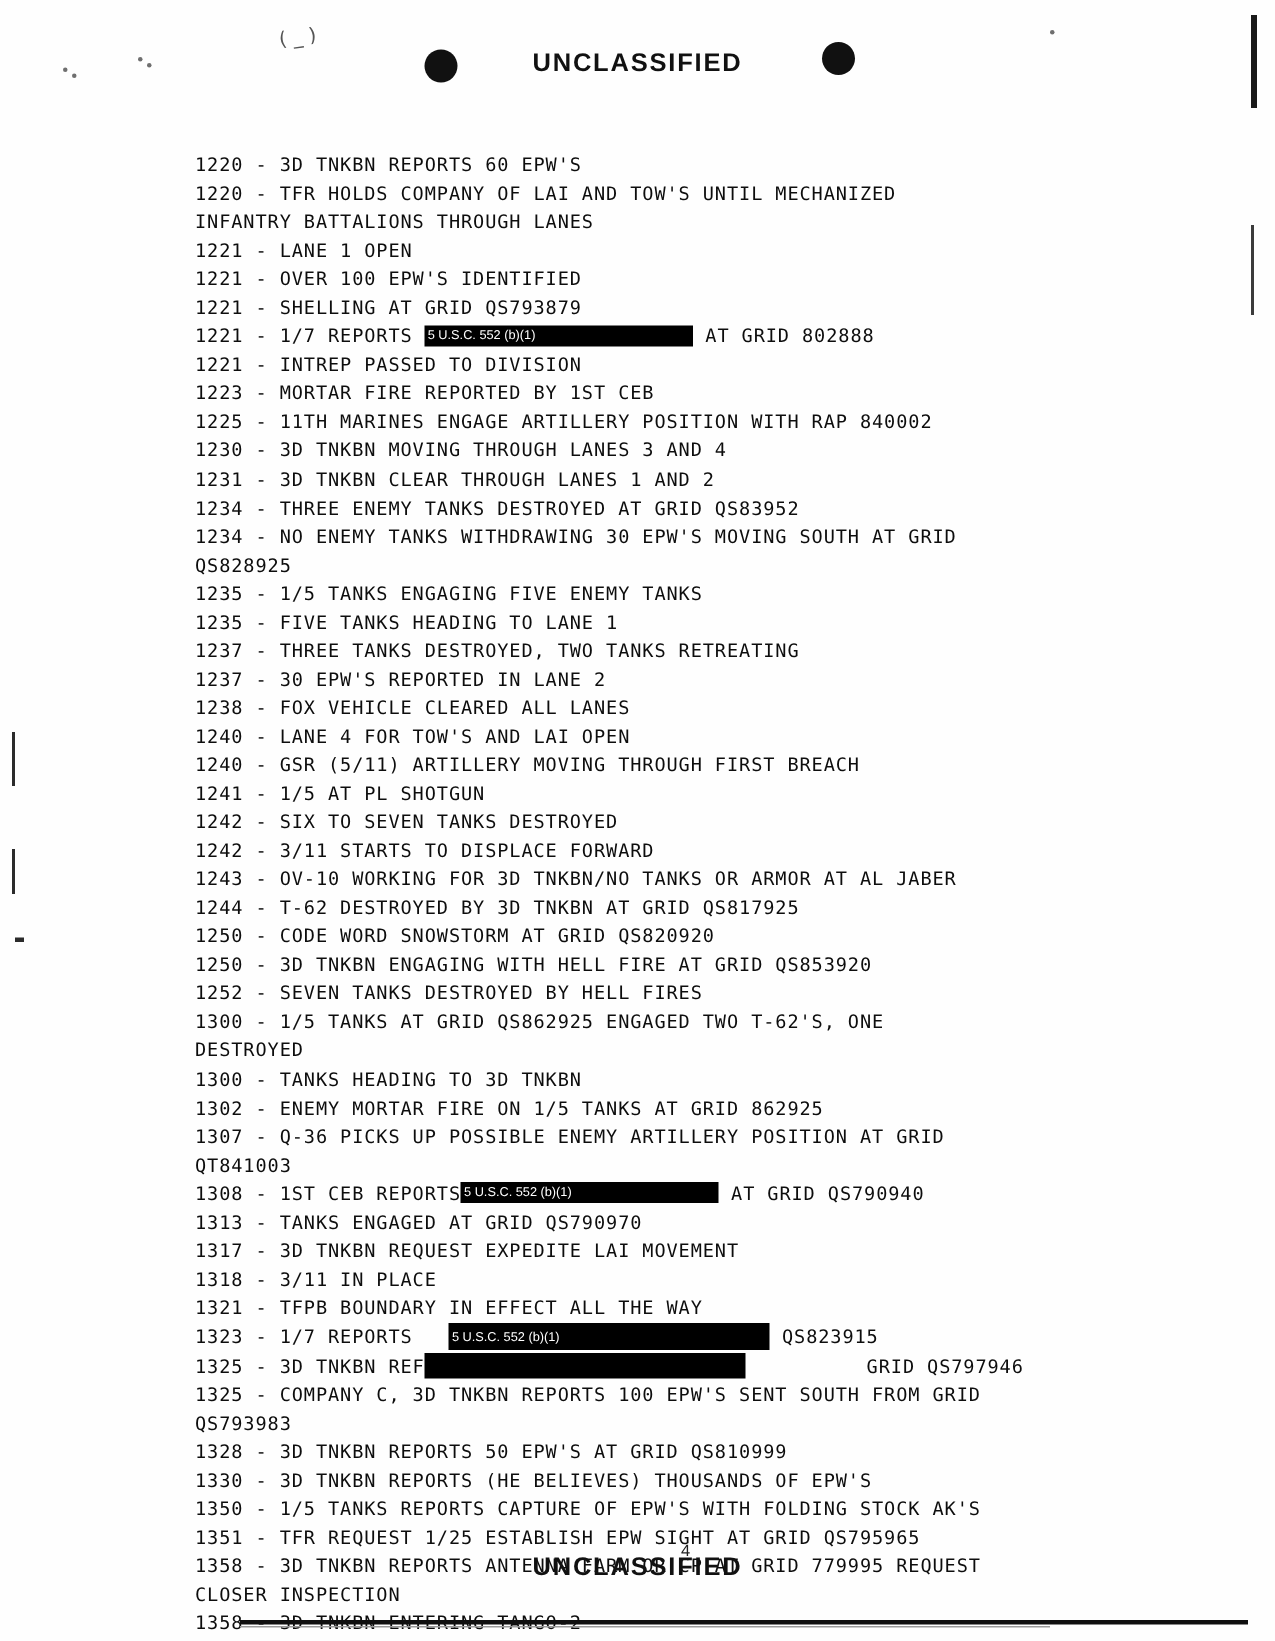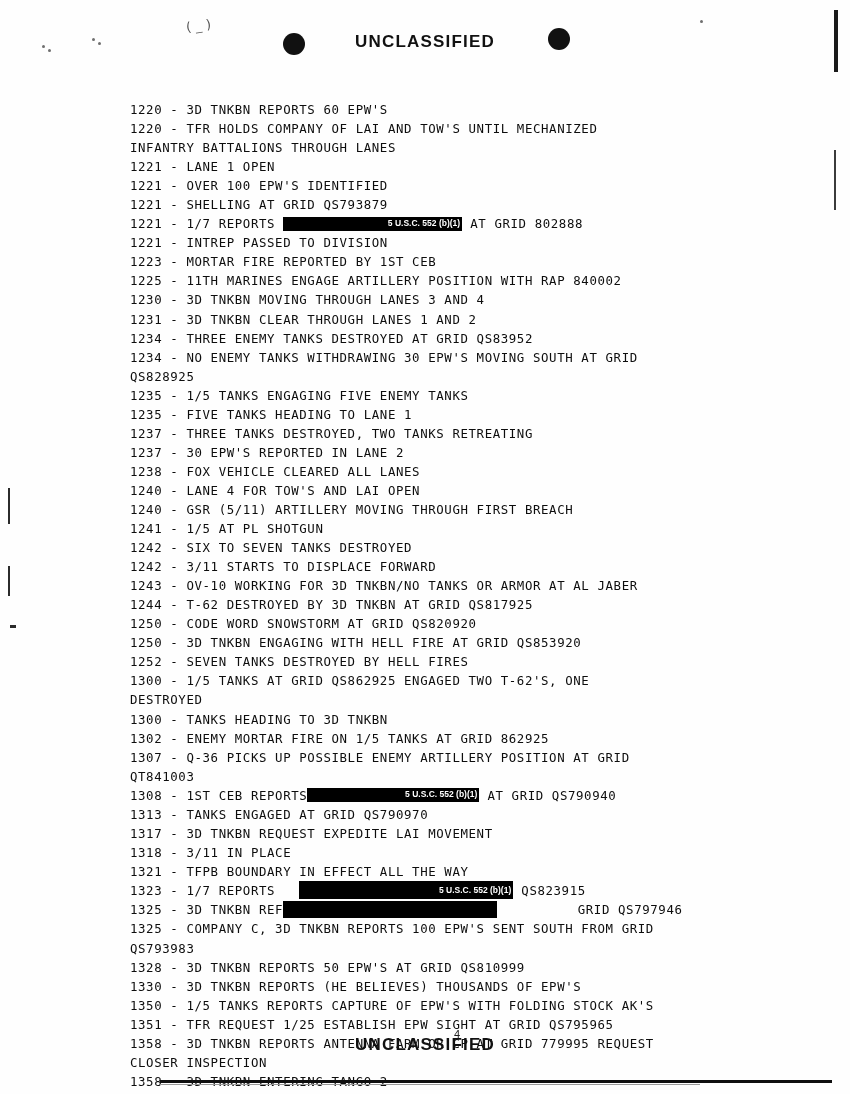--- a/index.html
+++ b/index.html
@@ -81,21 +81,21 @@
     font-size: 8.5px;
     letter-spacing: 0;
     line-height: 13px;
     height: 14px;
     text-align: center;
     vertical-align: middle;
     padding: 0 2px;
     position: relative;
     top: -1px;
   }
-  .redaction.centered { text-align: right; font-weight: bold; }
+  .redaction.centered { text-align: left; }
   
   .edge-bar {
     position: absolute;
     top: 10px;
     right: 12px;
     width: 4px;
     height: 62px;
     background: #1a1a1a;
   }
   .edge-bar2 {

